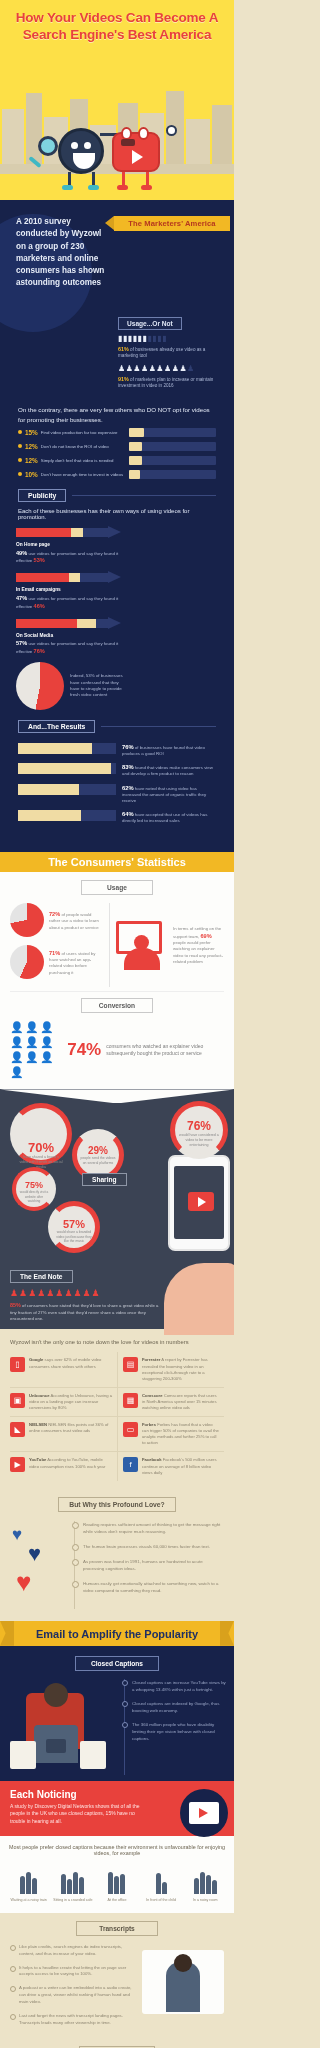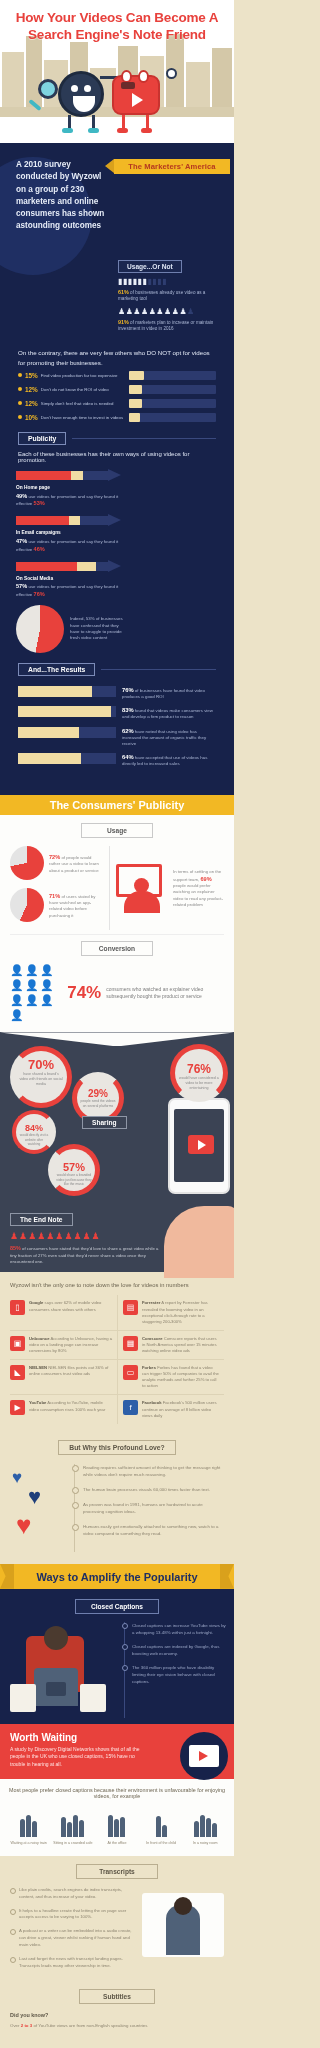--- a/index.html
+++ b/index.html
@@ -4,21 +4,21 @@
 <style>
   * { margin:0; padding:0; box-sizing:border-box; }
   body {
     width:234px; height:2048px; overflow:hidden;
     font-family:"Liberation Sans", sans-serif;
     background:#ece3c8; color:#fff;
   }
   .page { width:234px; position:relative; }
 
   
-  .hero { position:relative; height:143px; background:#ffffff; overflow:hidden; }
+  .hero { position:relative; height:200px; background:#fde047; overflow:hidden; }
   .skyline { position:absolute; left:0; right:0; bottom:35px; height:95px; }
   .bld { position:absolute; bottom:0; background:#ded3b6; }
   .bld.d { background:#d4c8a8; }
   .ground { position:absolute; left:0; right:0; bottom:26px; height:10px; background:#d8cdae; }
   .hero-title {
     position:relative; z-index:5; text-align:center;
     padding:10px 10px 0; color:#e8413c;
     font-weight:bold; font-size:13.5px; line-height:1.25;
     letter-spacing:-0.2px; text-shadow:0 1px 0 rgba(255,255,255,.5);
   }
@@ -155,21 +155,21 @@
   
   .sharing { background:#3b4354; position:relative; padding:14px 8px 10px; min-height:240px; }
   .sharing:before{content:'';position:absolute;left:0;right:0;top:0;height:14px;
     background:#fdfdfb; clip-path:polygon(0 0,100% 0,100% 0,50% 100%,0 0);}
   .chip4 { position:absolute; left:82px; top:84px; border:1px solid #8e96a6; background:#3b4354;
     color:#fff; font-size:6.6px; font-weight:bold; padding:2px 9px; z-index:6;}
   .ring { position:absolute; border-radius:50%; background:#e9e6e1; text-align:center; z-index:5;}
   .ring .rv { color:#e8413c; font-weight:bold; }
   .ring .rt { color:#8a8a8a; line-height:1.3; }
   .r70 { left:10px; top:14px; width:62px;height:62px; border:5px solid #e8413c; border-left-color:#e9e6e1;}
-  .r70 .rv{font-size:13px; margin-top:6px;} .r70 .rt{font-size:3.6px;padding:0 4px;}
+  .r70 .rv{font-size:13px; margin-top:32px;} .r70 .rt{font-size:3.6px;padding:0 4px;}
   .r76 { right:6px; top:12px; width:58px;height:58px; border:5px solid #e8413c; border-bottom-color:#e9e6e1;}
   .r76 .rv{font-size:12px;margin-top:13px;} .r76 .rt{font-size:3.6px;padding:0 4px;}
   .r65 { left:72px; top:40px; width:52px;height:52px; border:5px solid #e8413c; border-top-color:#e9e6e1;}
   .r65 .rv{font-size:10px;margin-top:11px;} .r65 .rt{font-size:3.4px;padding:0 3px;}
   .r55 { left:12px; top:78px; width:44px;height:44px; border:4px solid #e8413c; border-right-color:#e9e6e1;}
   .r55 .rv{font-size:9px;margin-top:9px;} .r55 .rt{font-size:3.2px;padding:0 3px;}
   .r31 { left:48px; top:112px; width:52px;height:52px; border:5px solid #e8413c; border-left-color:#e9e6e1;}
   .r31 .rv{font-size:11px;margin-top:12px;} .r31 .rt{font-size:3.4px;padding:0 3px;}
   .phone { position:absolute; right:4px; top:66px; width:62px;height:96px; background:#fafafa;
     border-radius:7px; border:2px solid #e4e4e4; z-index:4;}
@@ -290,21 +290,21 @@
       <div class="bld" style="left:90px;width:26px;height:40px"></div>
       <div class="bld d" style="left:118px;width:20px;height:62px"></div>
       <div class="bld" style="left:140px;width:24px;height:52px"></div>
       <div class="bld d" style="left:166px;width:18px;height:74px"></div>
       <div class="bld" style="left:186px;width:24px;height:46px"></div>
       <div class="bld d" style="left:212px;width:20px;height:60px"></div>
     </div>
     <div class="ground"></div>
     <div class="hero-title">
       <div>How Your Videos Can Become A</div>
-      <div>Search Engine's Note Friend</div>
+      <div>Search Engine's Best America</div>
     </div>
     <div class="chars">
       <div class="magni"></div>
       <div class="magni-h"></div>
       <div class="char-g">
         <div class="eye l"></div>
           <div class="eye r"></div>
           <div class="mouth"></div>
       </div>
       <div class="arm" style="left:100px;bottom:46px;width:18px"></div>
@@ -474,21 +474,21 @@
       <div class="resrow">
         <span class="restrack">
             <span class="resfill" style="width:64%"></span>
           </span>
         <span class="restxt"><b>64%</b>
           <span>have accepted that use of videos has directly led to increased sales</span></span>
       </div>
     </div>
   </div>
 
-  <div class="band">The Consumers' Publicity</div>
+  <div class="band">The Consumers' Statistics</div>
 
   <div class="light">
     <div class="chip3">Usage</div>
     <div class="u-grid">
       <div class="u-left">
         <div class="u-item">
           <div class="pie-s"></div>
           <div class="u-txt"><span class="p">72%</span>
             <span>of people would rather use a video to learn about a product or service</span></div>
         </div>
@@ -541,21 +541,21 @@
     </div>
     <div class="ring r76">
       <div class="rv">76%</div>
       <div class="rt">would have considered a video to be more entertaining</div>
     </div>
     <div class="ring r65">
       <div class="rv">29%</div>
       <div class="rt">people send the videos on several platforms</div>
     </div>
     <div class="ring r55">
-      <div class="rv">84%</div>
+      <div class="rv">75%</div>
       <div class="rt">would directly visit a website after watching</div>
     </div>
     <div class="ring r31">
       <div class="rv">57%</div>
       <div class="rt">would share a branded video just because they like the music</div>
     </div>
     <div class="phone">
       <div class="p-scr">
           <div class="play"></div>
         </div>
@@ -630,21 +630,21 @@
         <div class="tl">Reading requires sufficient amount of thinking to get the message right while videos don't require much reasoning.</div>
         <div class="tl">
           <span>The human brain processes visuals 60,000 times faster than text.</span>
         </div>
         <div class="tl">As proven was found in 1991, humans are hardwired to acute processing cognition ideas.</div>
         <div class="tl">Humans easily get emotionally attached to something new, watch to a video compared to something they read.</div>
       </div>
     </div>
   </div>
 
-  <div class="banner">Ways to Amplify the Popularity</div>
+  <div class="banner">Email to Amplify the Popularity</div>
 
   <div class="cc">
     <div class="chip7">Closed Captions</div>
     <div class="ccrow">
       <div class="lecture">
         <div class="chair"></div>
           <div class="headp"></div>
         <div class="podium">
             <div class="pod-s"></div>
           </div>
@@ -653,21 +653,21 @@
       </div>
       <div class="ccul">
         <div class="cli">Closed captions can increase YouTube views by a whopping 13.48% within just a fortnight.</div>
         <div class="cli">Closed captions are indexed by Google, thus boosting web economy.</div>
         <div class="cli">The 360 million people who have disability limiting their eye vision behave with closed captions.</div>
       </div>
     </div>
   </div>
 
   <div class="worth">
-    <div class="w-h">Worth Waiting</div>
+    <div class="w-h">Each Noticing</div>
     <div class="w-t">A study by Discovery Digital Networks shows that of all the people in the UK who use closed captions, 15% have no trouble in hearing at all.</div>
     <div class="w-circle">
       <div class="w-mon"></div>
     </div>
   </div>
 
   <div class="reasons">
     <div class="r-title">Most people prefer closed captions because their environment is unfavourable for enjoying videos, for example</div>
     <div class="r-grid">
       <div class="r-cell">

